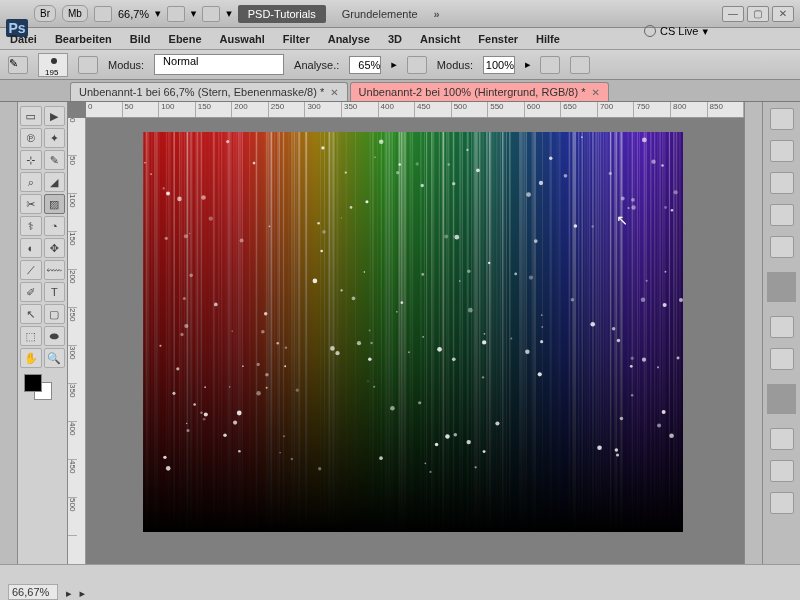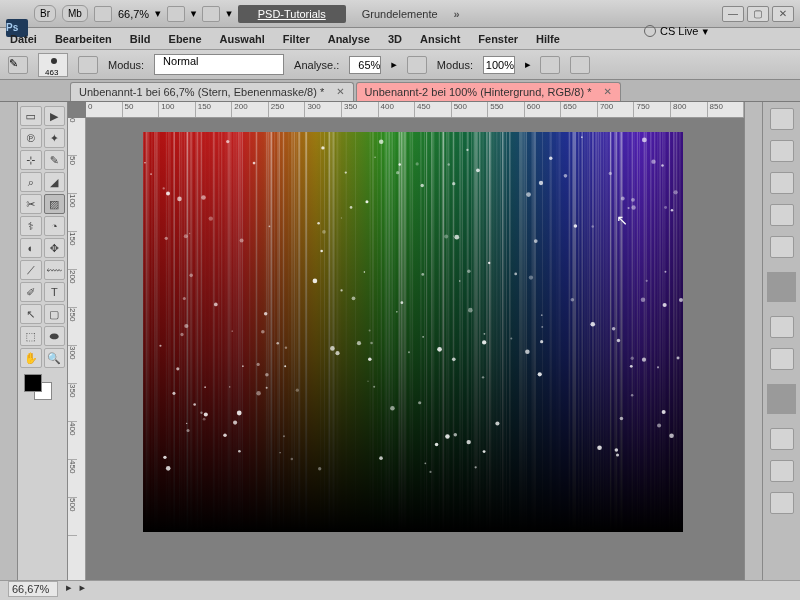--- a/index.html
+++ b/index.html
@@ -1,45 +1,45 @@
 <!DOCTYPE html>
 <html><head>
 <meta charset="utf-8">
 <style>
 * { margin:0; padding:0; box-sizing:border-box; font-family:Tahoma,Arial,sans-serif; font-size:11px; }
 body { background:#7f7f7f; width:800px; height:600px; overflow:hidden; position:relative; }
 
 .titlebar { height:28px; background:linear-gradient(#d6d6d6,#bababa); display:flex; align-items:center; padding:0 6px; border-bottom:1px solid #888; gap:6px; }
-.ps-logo { width:22px; height:18px; background:#1f3a5a; color:#a8cdf0; font-weight:bold; line-height:18px; border-radius:2px; font-size:10px;margin-top:29px; }
+.ps-logo { width:22px; height:18px; background:#1f3a5a; color:#a8cdf0; font-weight:bold; text-align:center; line-height:18px; border-radius:2px; font-size:14px;margin-top:29px; }
 .tb-btn { padding:2px 5px; background:#cfcfcf; border:1px solid #999; border-radius:6px; font-size:10px; cursor:pointer; }
 .tb-ico { width:18px; height:16px; background:#cfcfcf; border:1px solid #999; border-radius:2px; }
 .zoom-sel { background:transparent; border:none; font-size:11px; }
 .spacer { flex:1; }
-.tab-psd { padding:3px 20px; background:#5a5a5a; color:#fff; border-radius:2px;text-decoration:underline; }
+.tab-psd { padding:3px 10px; background:#5a5a5a; color:#fff; border-radius:2px; }
 .tab-gr { padding:3px 10px; color:#333; }
 .chev { font-weight:bold; color:#555; }
 .cslive { display:flex; align-items:center; gap:4px;margin-top:35px; }
 .cs-dot { width:12px; height:12px; border:1.5px solid #666; border-radius:50%; }
 .win-btns { display:flex; gap:3px; margin-left:8px; }
 .win-btn { width:22px; height:16px; border:1px solid #888; border-radius:2px; text-align:center; line-height:14px; font-size:10px; color:#555; background:#d8d8d8; }
 
 .menubar { height:22px; background:#d0d0d0; border-bottom:1px solid #999; display:flex; align-items:center; padding:0 10px; gap:18px; }
 .menubar span { color:#222; cursor:pointer;font-weight:bold; }
 
 .optbar { height:30px; background:linear-gradient(#d4d4d4,#c2c2c2); border-bottom:1px solid #888; display:flex; align-items:center; padding:0 8px; gap:10px; }
 .brush-pv { width:30px; height:24px; border:1px solid #999; background:#e8e8e8; position:relative; }
 .brush-dot { position:absolute; top:4px; left:12px; width:6px; height:6px; background:#333; border-radius:50%; }
 .brush-num { position:absolute; bottom:-1px; left:6px; font-size:8px; }
 .mode-sel { height:21px; width:130px; background:#fff; border:1px solid #888; padding:0 8px; }
 .num-box { width:32px; height:18px; background:#fff; border:1px solid #888; text-align:right; line-height:16px; }
 .sm-ico { width:20px; height:18px; border:1px solid #999; background:#d0d0d0; border-radius:2px; }
 .lbl { color:#222; }
 
 .tabrow { height:22px; background:#b6b6b6; display:flex; align-items:flex-end; padding-left:70px; border-bottom:1px solid #7a7a7a; }
-.doctab { padding:3px 8px; border:1px solid #888; border-bottom:none; margin-right:2px; font-size:10px; color:#333; display:flex; align-items:flex-start; gap:12px; border-radius:3px 3px 0 0; }
+.doctab { padding:3px 8px; border:1px solid #888; border-bottom:none; margin-right:2px; font-size:10px; color:#333; display:flex; align-items:flex-end; gap:6px; border-radius:3px 3px 0 0; }
 .doctab.active { background:#d4d4d4; }
 .doctab.inactive { background:#fca5a5;margin-top:27px; }
 .tabx { color:#666; font-size:10px; }
 
 .work { position:absolute; top:102px; left:0; right:0; bottom:20px; display:flex; }
 
 .ltools { width:18px; background:#bcbcbc; border-right:1px solid #888; }
 .toolbox { width:50px; background:#d0d0d0; border-right:1px solid #888; padding:4px 2px; }
 .trow { display:flex; gap:2px; margin-bottom:2px; }
 .tool { width:22px; height:20px; border:1px solid #aaa; background:#d8d8d8; border-radius:2px; display:flex; align-items:center; justify-content:center; font-size:11px; color:#444; cursor:pointer; }
@@ -56,21 +56,21 @@
 
 .canvas { position:absolute; top:30px; left:75px; width:540px; height:400px; background:#000; overflow:hidden; }
 .cursor-arrow { position:absolute; top:80px; right:55px; color:#fff; font-size:14px; pointer-events:none; }
 
 .rpanel { width:38px; background:#bcbcbc; border-left:1px solid #888; padding:6px 4px; display:flex; flex-direction:column; gap:10px; align-items:center; }
 .rico { width:24px; height:22px; border:1px solid #999; background:#d4d4d4; border-radius:2px; }
 .rspacer2 { background:#9a9a9a; height:30px; width:100%; margin:4px -4px; }
 
 .rspacer { width:18px; background:#bcbcbc; border-left:1px solid #888; }
 
-.status { position:absolute; bottom:0; left:0; right:0; height:20px; background:#d0d0d0; border-top:1px solid #999; display:flex; align-items:flex-start; padding:0 8px; gap:8px; font-size:10px; color:#333; }
+.status { position:absolute; bottom:0; left:0; right:0; height:36px; background:#d0d0d0; border-top:1px solid #999; display:flex; align-items:flex-end; padding:0 8px; gap:8px; font-size:10px; color:#333; }
 .st-zoom { width:50px; background:#e8e8e8; border:1px solid #aaa; padding:1px 3px; }
 </style>
 </head>
 <body>
 
 <div class="titlebar">
   <div class="ps-logo">Ps</div>
   <div class="tb-btn">Br</div>
   <div class="tb-btn">Mb</div>
   <div class="tb-ico"></div>
@@ -104,21 +104,21 @@
   <span>3D</span>
   <span>Ansicht</span>
   <span>Fenster</span>
   <span>Hilfe</span>
 </div>
 
 <div class="optbar">
   <div class="sm-ico">✎</div>
   <div class="brush-pv">
       <div class="brush-dot"></div>
-      <div class="brush-num">463</div>
+      <div class="brush-num">195</div>
     </div>
   <div class="sm-ico"></div>
   <span class="lbl">Modus:</span>
   <div class="mode-sel">Normal</div>
   <span class="lbl">Analyse.:</span>
   <div class="num-box">65%</div>
   <span>▸</span>
   <div class="sm-ico"></div>
   <span class="lbl">Modus:</span>
   <div class="num-box">100%</div>

